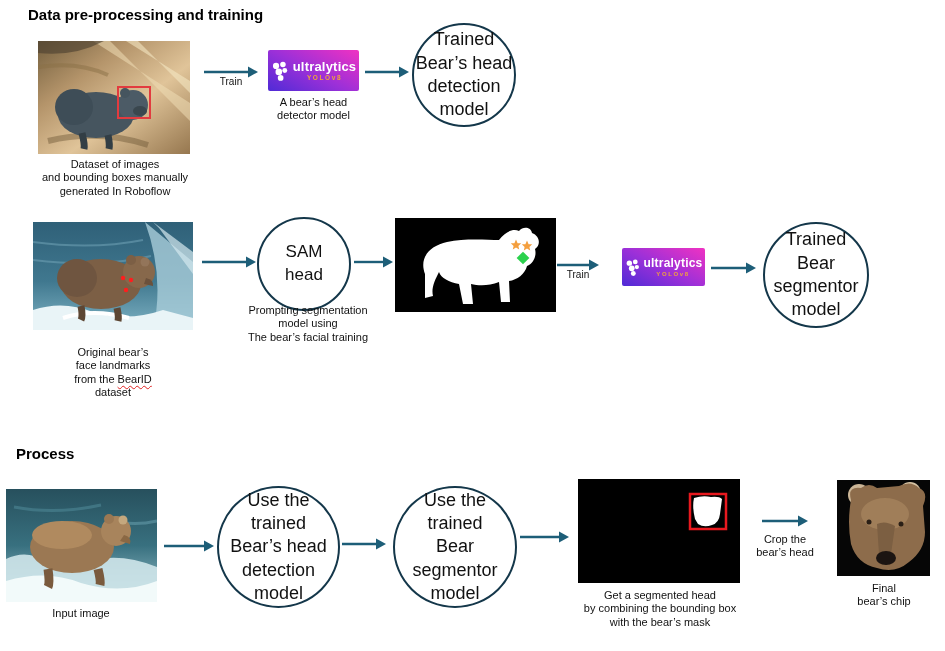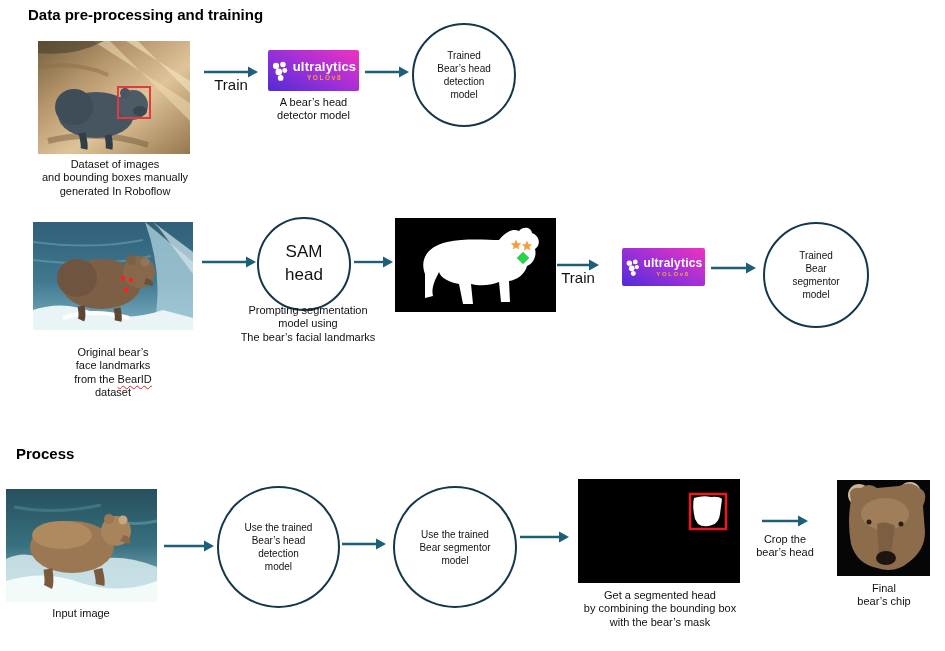--- a/index.html
+++ b/index.html
@@ -4,24 +4,24 @@
 <style>
   html,body{margin:0;padding:0;background:#ffffff;}
   .canvas{position:relative;width:945px;height:651px;background:#ffffff;overflow:hidden;
           font-family:"Liberation Sans",sans-serif;color:#111111;}
   .abs{position:absolute;}
   .h1{font-size:15px;font-weight:bold;color:#000;}
   .cap{font-size:11px;line-height:1.22;text-align:center;color:#111;}
   .ml{white-space:pre-line;}
   .circle{border:2px solid #14374a;border-radius:50%;background:#fff;
           display:flex;align-items:center;justify-content:center;
-          text-align:center;font-size:10px;line-height:1.3;color:#111;}
+          text-align:center;font-size:18px;line-height:1.3;color:#111;}
   .circle.big{font-size:17px;line-height:1.35;}
   .arrow svg{display:block;}
-  .arrow-label{font-size:15px;text-align:center;color:#111;}
+  .arrow-label{font-size:10px;text-align:center;color:#111;}
   .yolo{background:linear-gradient(28deg,#4f2bd6 0%,#9c30d8 48%,#f032c2 100%);
         border-radius:2px;display:flex;align-items:center;justify-content:center;gap:0;}
   .yolo-brand{color:#ffffff;font-size:13px;font-weight:bold;letter-spacing:0.2px;line-height:1;}
   .yolo-version{color:#f0a23c;font-size:6.5px;font-weight:bold;letter-spacing:1.6px;line-height:1;
                 margin-top:2px;text-align:center;}
   .yolo.sm .yolo-brand{font-size:12px;}
   .yolo.sm .yolo-version{font-size:6px;}
   .wavy{text-decoration:underline;text-decoration-style:wavy;text-decoration-color:#e02020;
         text-decoration-thickness:1px;text-underline-offset:2px;}
   .img{display:block;}
@@ -137,21 +137,21 @@
     <svg width="54" height="12" viewBox="0 0 54 12">
       <line x1="0" y1="6" x2="45" y2="6" stroke="#1d5e78" stroke-width="2.4"></line>
       <polygon points="44,0.5 54,6 44,11.5" fill="#1d5e78"></polygon>
     </svg>
   </div>
 
   <div class="abs circle big ml" style="left:257px;top:217px;width:90px;height:90px;">SAM
 head</div>
   <div class="abs cap ml" style="left:212px;top:304px;width:192px;">Prompting segmentation
 model using
-The bear’s facial landmarks</div>
+The bear’s facial training</div>
 
   <div class="abs arrow" style="left:354px;top:256px;">
     <svg width="39" height="12" viewBox="0 0 39 12">
       <line x1="0" y1="6" x2="30" y2="6" stroke="#1d5e78" stroke-width="2.4"></line>
       <polygon points="29,0.5 39,6 29,11.5" fill="#1d5e78"></polygon>
     </svg>
   </div>
 
   <svg class="abs img" style="left:395px;top:218px;" width="161" height="94" viewBox="0 0 161 94">
     <rect width="161" height="94" fill="#000000"></rect>

